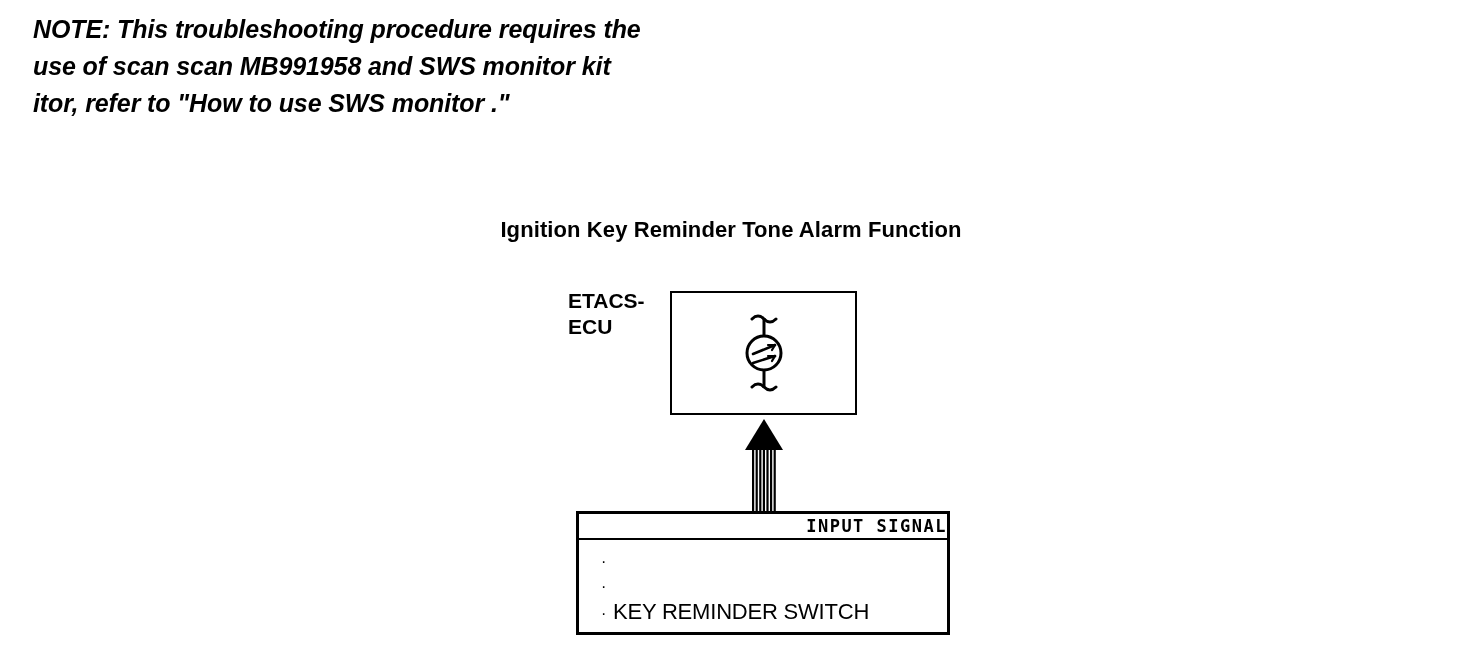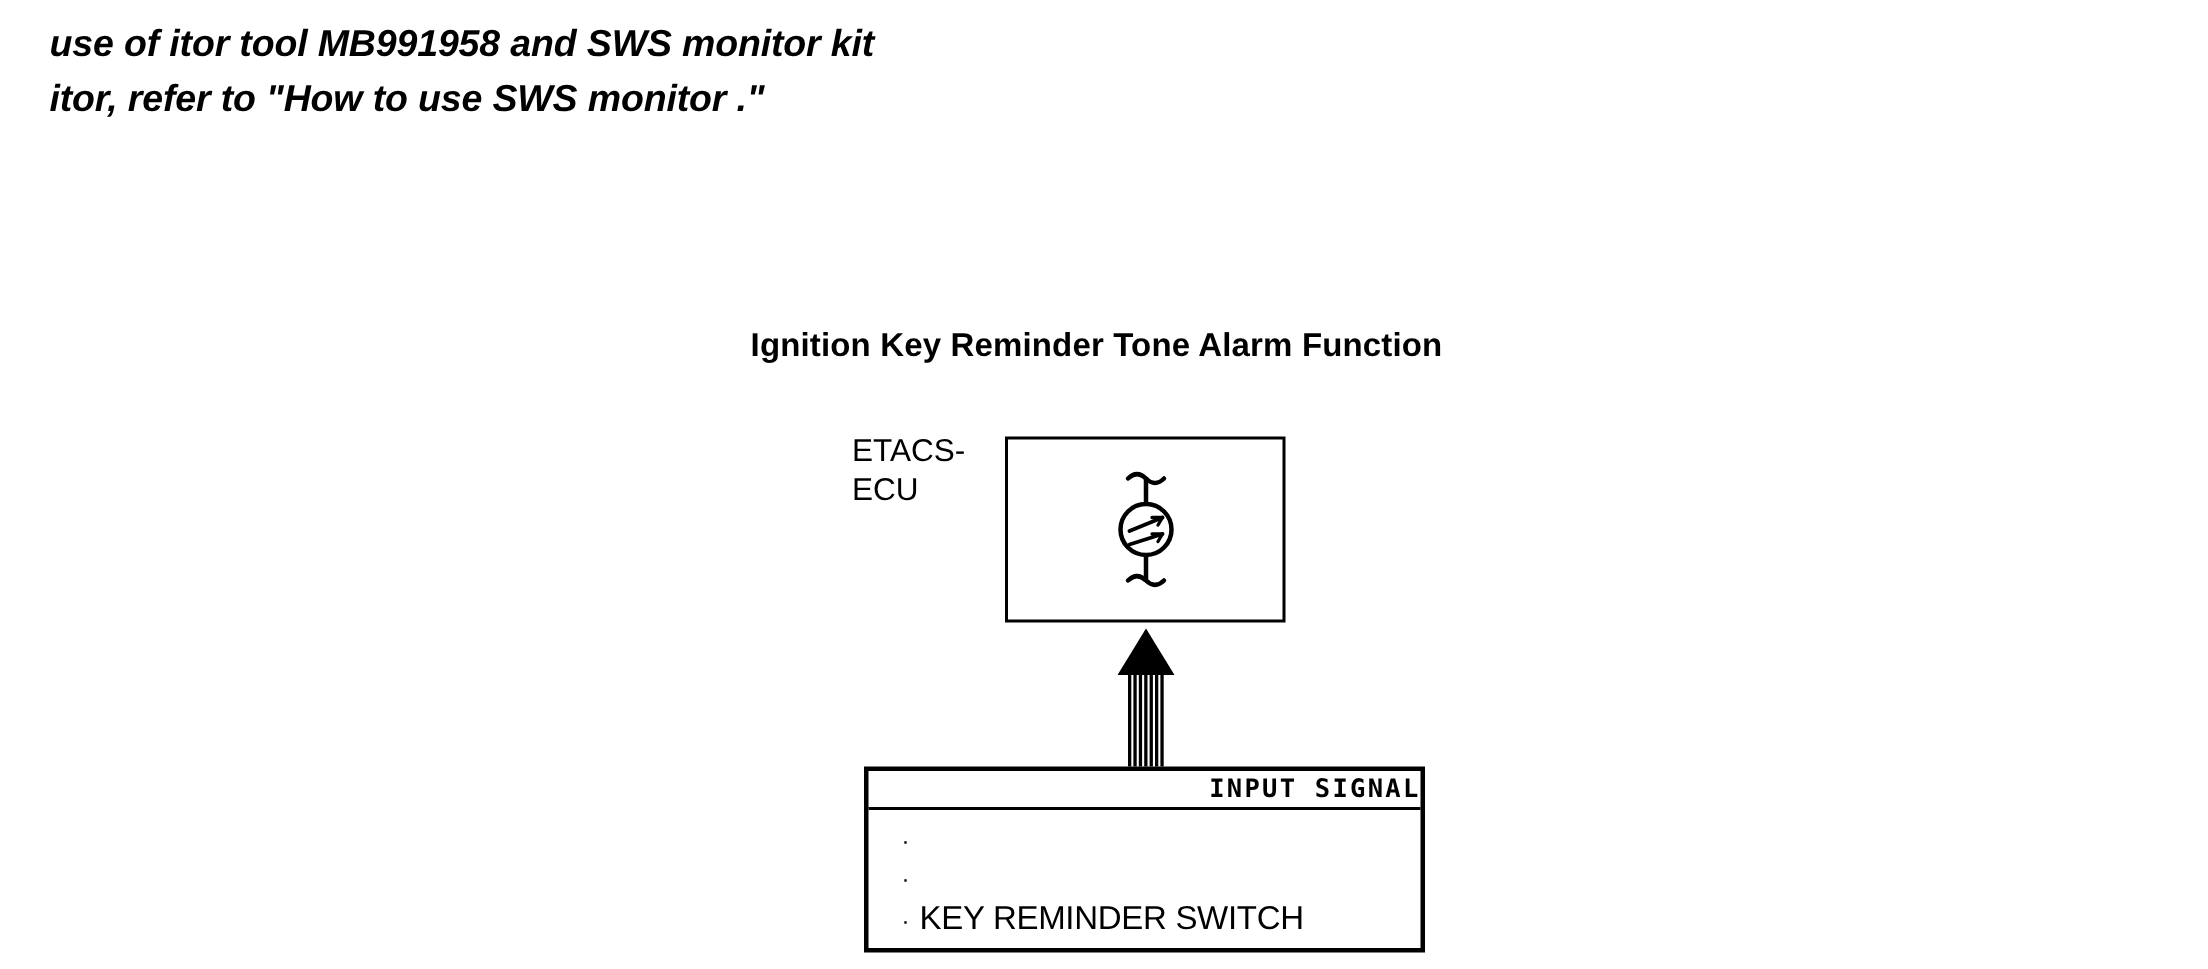--- a/index.html
+++ b/index.html
@@ -55,21 +55,21 @@
 
   
   #ecu-label {
     position: absolute;
     left: 568px;
     top: 288px;
     width: 110px;
     font-family: "Liberation Sans", sans-serif;
     font-size: 21px;
     line-height: 26px;
-    font-weight: normal;
+    font-weight: bold;
     color: #000;
     white-space: pre;
   }
 
   
   #ecu-box {
     position: absolute;
     left: 670px;
     top: 291px;
     width: 187px;
@@ -147,21 +147,22 @@
     font-size: 22px;
     line-height: 25px;
     letter-spacing: -0.2px;
     color: #000;
   }
 </style>
 </head>
 <body>
 
 <div id="note-block">
-  <div class="note-line">use of itor tool MB991958 and SWS monitor kit</div>
+  <div class="note-line">NOTE: This troubleshooting procedure requires the</div>
+  <div class="note-line">use of scan scan MB991958 and SWS monitor kit</div>
   <div class="note-line">itor, refer to "How to use SWS monitor ."</div>
 </div>
 
 <div id="diagram-title">
   <span class="title-inner">Ignition Key Reminder Tone Alarm Function</span>
 </div>
 
 <div id="ecu-label">ETACS-
 ECU</div>
 

